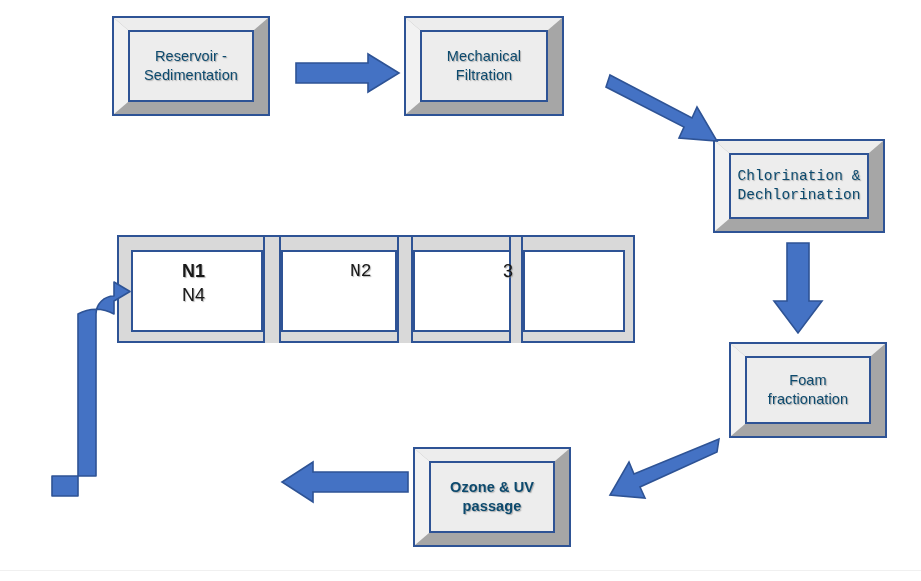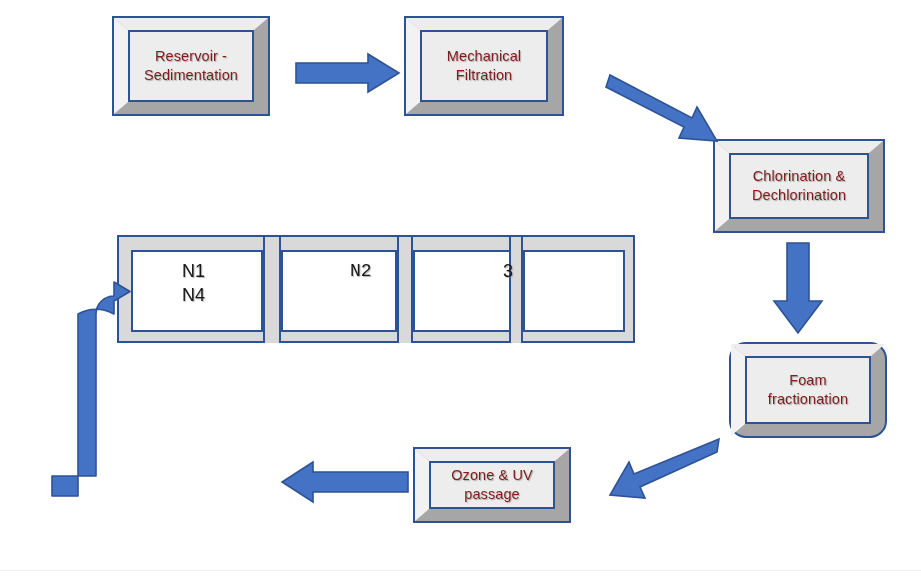--- a/index.html
+++ b/index.html
@@ -45,21 +45,21 @@
     top: 12px; left: 14px; right: 14px; bottom: 12px;
     box-sizing: border-box;
     border: 2px solid #2E5395;
     background: #ededed;
     display: flex;
     align-items: center;
     justify-content: center;
     text-align: center;
   }
   .procbox .label {
-    color: #7f1d1d;
+    color: #0c4a6e;
     font-size: 14.5px;
     line-height: 1.28;
     letter-spacing: .1px;
     text-shadow: 1px 1px 1px rgba(120,120,120,.55);
     padding: 0 4px;
     white-space: pre-line;
   }
 
   
   #tank {
@@ -131,39 +131,39 @@
 
   <div class="procbox" id="box-mechanical" style="left:404px; top:16px; width:160px; height:100px;padding-left:8px;">
     <div class="face-top"></div>
     <div class="face-left"></div>
     <div class="inner">
       <span class="label">Mechanical
 Filtration</span>
     </div>
   </div>
 
-  <div class="procbox" id="box-chlorination" style="left:713px; top:139px; width:172px; height:94px;">
+  <div class="procbox" id="box-chlorination" style="left:713px; top:139px; width:172px; height:94px;font-family:Liberation Mono, monospace;">
     <div class="face-top"></div>
     <div class="face-left"></div>
     <div class="inner">
       <span class="label">Chlorination &amp;
 Dechlorination</span>
     </div>
   </div>
 
-  <div class="procbox" id="box-foam" style="left:729px; top:342px; width:158px; height:96px;border-radius:17px;">
+  <div class="procbox" id="box-foam" style="left:729px; top:342px; width:158px; height:96px;">
     <div class="face-top"></div>
     <div class="face-left"></div>
     <div class="inner">
       <span class="label">Foam
 fractionation</span>
     </div>
   </div>
 
-  <div class="procbox" id="box-ozone" style="left:413px; top:447px; width:158px; height:76px;">
+  <div class="procbox" id="box-ozone" style="left:413px; top:447px; width:158px; height:100px;font-weight:bold;">
     <div class="face-top"></div>
     <div class="face-left"></div>
     <div class="inner">
       <span class="label">Ozone &amp; UV
 passage</span>
     </div>
   </div>
 
 
   <div id="tank" style="left:117px; top:235px; width:518px; height:108px;">
@@ -173,21 +173,21 @@
 
     <div class="chamber" style="left:162px; top:13px; width:116px; height:82px;"></div>
     <div class="divider" style="left:278px; top:0px; width:16px; height:106px;"></div>
 
     <div class="chamber" style="left:294px; top:13px; width:110px; height:82px;"></div>
     <div class="divider" style="left:390px; top:0px; width:14px; height:106px;"></div>
 
     <div class="chamber" style="left:404px; top:13px; width:102px; height:82px;"></div>
   </div>
 
-  <span class="tank-label" style="left:182px; top:261px;">N1</span>
+  <span class="tank-label" style="left:182px; top:261px;font-weight:bold;">N1</span>
   <span class="tank-label" style="left:350px; top:261px;font-family:Liberation Mono, monospace;">N2</span>
   <span class="tank-label" style="left:503px; top:261px;">3</span>
   <span class="tank-label" style="left:140px; top:285px;margin-left:42px;">N4</span>
 
   <svg class="arrow-svg" style="left:296px; top:54px;" width="104" height="42" viewBox="0 0 104 42">
     <polygon class="arrow-shape" points="0,9 72,9 72,0 103,19 72,38 72,29 0,29"></polygon>
   </svg>
 
   <svg class="arrow-svg" style="left:606px; top:70px;" width="116" height="76" viewBox="0 0 116 76">
     <polygon class="arrow-shape" points="4,5 86,48 91,37 111,71 73,68 78,57 0,17"></polygon>

